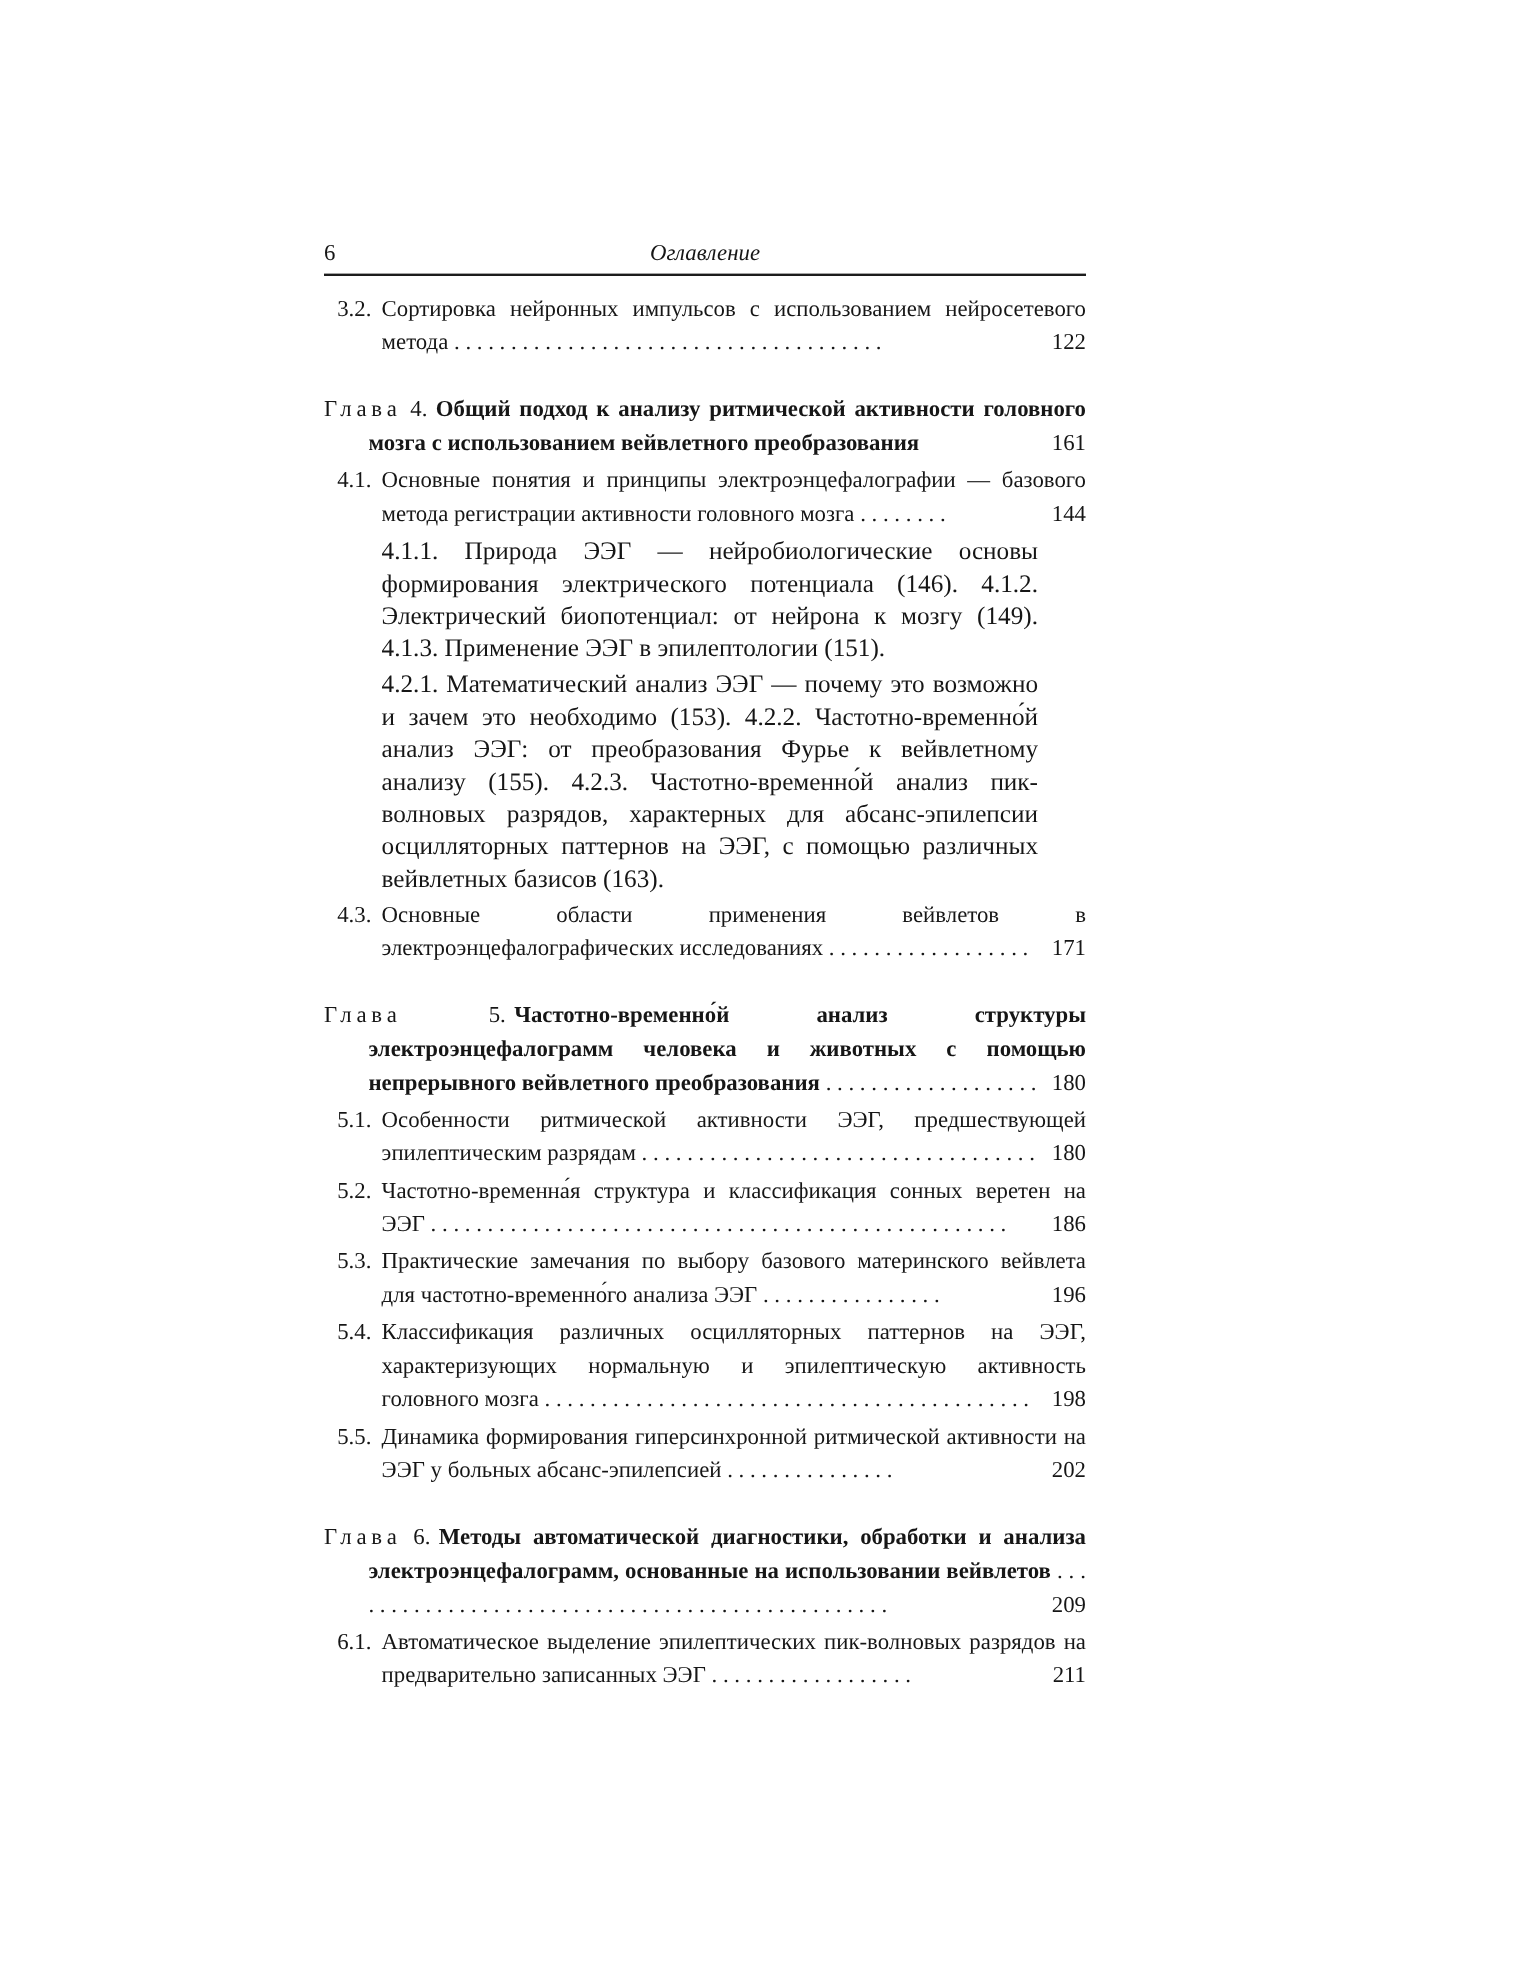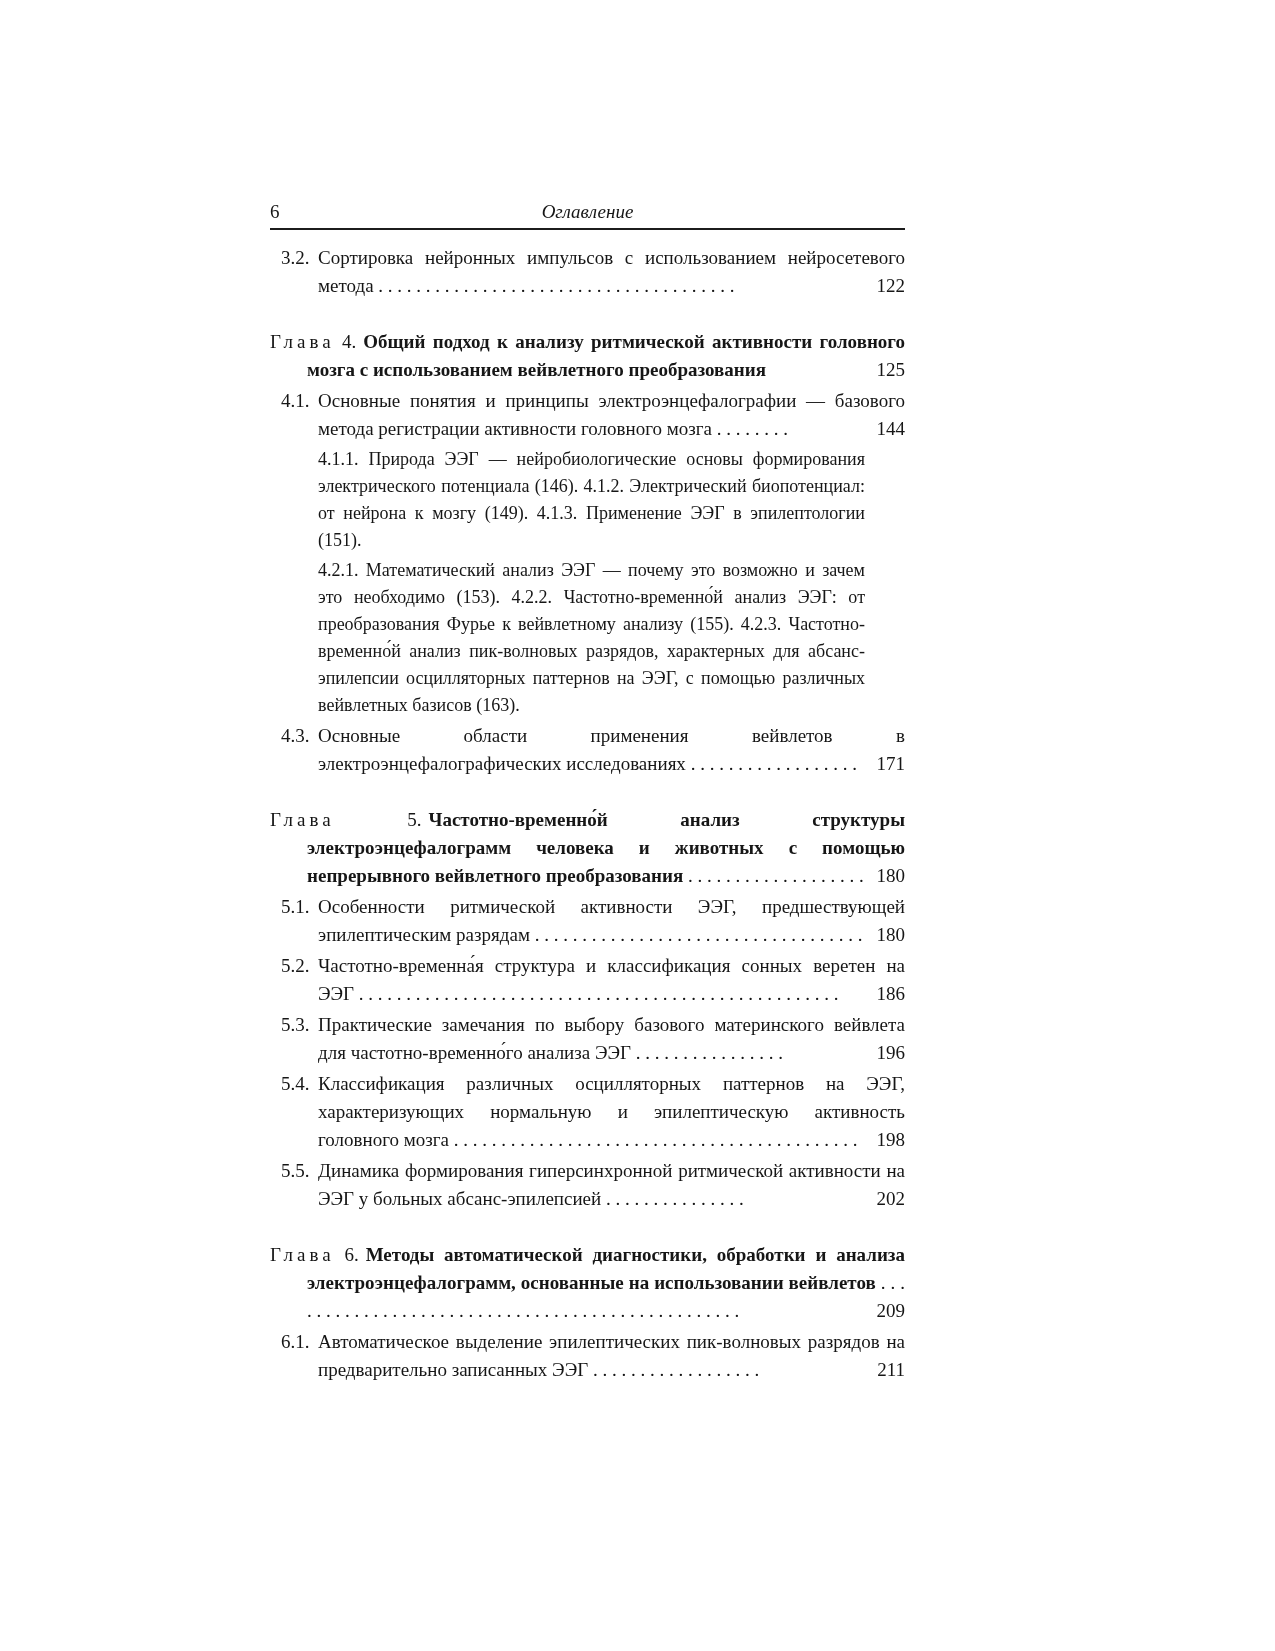--- a/index.html
+++ b/index.html
@@ -32,41 +32,41 @@
   .entry.chapter { margin-top: 28px; }
   .ebody { padding-left: 48px; text-indent: -37px; }
   .entry.chapter .ebody { padding-left: 37px; }
   .num { display: inline-block; width: 37px; text-indent: 0; }
   .glava { letter-spacing: 4px; }
   .gnum { margin-right: 7px; }
   .ctitle { font-weight: bold; }
   .page { position: absolute; right: 0; bottom: 0; line-height: 28px; }
   .subsec {
     margin-left: 48px; margin-right: 40px; margin-bottom: 3px;
-    font-size: 18px; line-height: 27px; text-align: justify;
+    font-size: 21px; line-height: 27px; text-align: justify;
   }
 </style>
 </head>
 <body>
 
 <div class="sheet">
   <div class="measure">
     <div class="running-head">
       <span class="folio">6</span>
       <span class="rh-title">Оглавление</span>
     </div>
     <div class="rule"></div>
     <div class="toc">
         <div class="entry section">
           <div class="ebody"><span class="num">3.2.</span><span>Сортировка нейронных импульсов с использованием нейросетевого метода</span><span class="leader"> . . . . . . . . . . . . . . . . . . . . . . . . . . . . . . . . . . . . . .</span></div>
           <span class="page">122</span>
         </div>
         <div class="entry chapter">
           <div class="ebody"><span class="glava">Глава</span> <span class="gnum">4.</span><span class="ctitle">Общий подход к анализу ритмической активности головного мозга с использованием вейвлетного преобразования</span><span class="leader"></span></div>
-          <span class="page">125</span>
+          <span class="page">161</span>
         </div>
         <div class="entry section">
           <div class="ebody"><span class="num">4.1.</span><span>Основные понятия и принципы электроэнцефалографии — базового метода регистрации активности головного мозга</span><span class="leader"> . . . . . . . .</span></div>
           <span class="page">144</span>
         </div>
         <div class="subsec">4.1.1. Природа ЭЭГ — нейробиологические основы формирования электрического потенциала (146). 4.1.2. Электрический биопотенциал: от нейрона к мозгу (149). 4.1.3. Применение ЭЭГ в эпилептологии (151).</div>
         <div class="subsec">4.2.1. Математический анализ ЭЭГ — почему это возможно и зачем это необходимо (153). 4.2.2. Частотно-временно́й анализ ЭЭГ: от преобразования Фурье к вейвлетному анализу (155). 4.2.3. Частотно-временно́й анализ пик-волновых разрядов, характерных для абсанс-эпилепсии осцилляторных паттернов на ЭЭГ, с помощью различных вейвлетных базисов (163).</div>
         <div class="entry section">
           <div class="ebody"><span class="num">4.3.</span><span>Основные области применения вейвлетов в электроэнцефалографических исследованиях</span><span class="leader"> . . . . . . . . . . . . . . . . . .</span></div>
           <span class="page">171</span>

